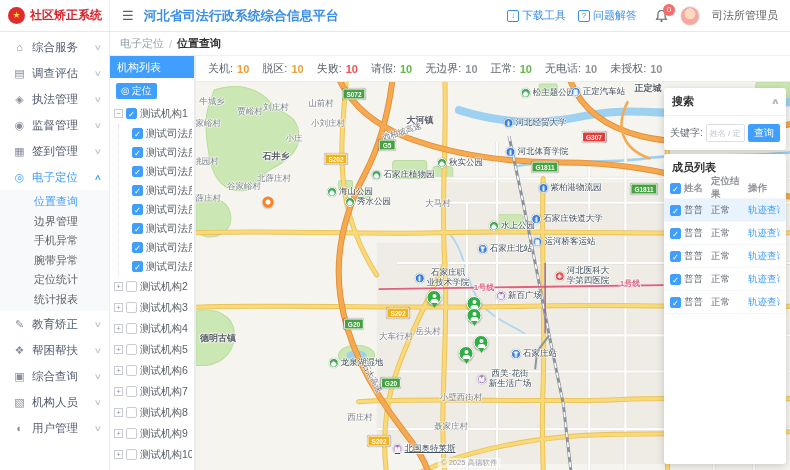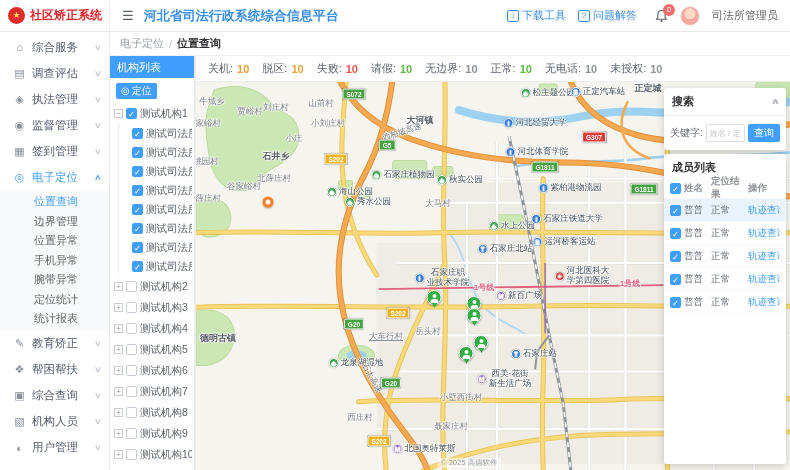--- a/index.html
+++ b/index.html
@@ -164,21 +164,20 @@
           <span class="sb-ch">∨</span>
         </div>
         <div class="sb-item active">
           <span class="sb-ic">◎</span>
           <span class="sb-lab">电子定位</span>
           <span class="sb-ch">∧</span>
         </div>
         <div class="sb-sub">
           <div class="sb-sub-item active">位置查询</div>
           <div class="sb-sub-item">边界管理</div>
-          <div class="sb-sub-item">位置异常</div>
           <div class="sb-sub-item">手机异常</div>
           <div class="sb-sub-item">腕带异常</div>
           <div class="sb-sub-item">定位统计</div>
           <div class="sb-sub-item">统计报表</div>
         </div>
         <div class="sb-item">
           <span class="sb-ic">✎</span>
           <span class="sb-lab">教育矫正</span>
           <span class="sb-ch">∨</span>
         </div>
@@ -460,46 +459,46 @@
                 <div class="mlab ml-v" style="left: 132px; top: 42px;"><span>小刘庄村</span></div>
                 <div class="mlab ml-v" style="left: 98px; top: 57px;"><span>小庄</span></div>
                 <div class="mlab ml-t" style="left: 80px; top: 74px;"><span>石井乡</span></div>
                 <div class="mlab ml-v" style="left: 10px; top: 80px;"><span>桃园村</span></div>
                 <div class="mlab ml-v" style="left: 78px; top: 97px;"><span>北薛庄村</span></div>
                 <div class="mlab ml-v" style="left: 48px; top: 105px;"><span>谷家峪村</span></div>
                 <div class="mlab ml-v" style="left: 8px; top: 117px;"><span>西薛庄村</span></div>
                 <div class="mlab ml-t" style="left: 224px; top: 38px;"><span>大河镇</span></div>
                 <div class="mlab ml-v" style="left: 242px; top: 122px;"><span>大马村</span></div>
                 <div class="mlab ml-t" style="left: 22px; top: 256px;"><span>德明古镇</span></div>
-                <div class="mlab ml-v" style="left: 190px; top: 255px; text-decoration: underline;"><span>大车行村</span></div>
+                <div class="mlab ml-v" style="left: 200px; top: 255px;"><span>大车行村</span></div>
                 <div class="mlab ml-v" style="left: 232px; top: 250px;"><span>岳头村</span></div>
                 <div class="mlab ml-v" style="left: 164px; top: 336px;"><span>西庄村</span></div>
                 <div class="mlab ml-v" style="left: 265px; top: 316px;"><span>小壁西街村</span></div>
                 <div class="mlab ml-v" style="left: 255px; top: 345px;"><span>聂家庄村</span></div>
                 <div class="mlab ml-t" style="left: 452px; top: 6px;"><span>正定城</span></div>
                 <div class="mlab ml-p" style="left: 207px; top: 93px;"><span class="mi mi-park">♣</span><span>石家庄植物园</span></div>
                 <div class="mlab ml-p" style="left: 154px; top: 110px;"><span class="mi mi-park">♣</span><span>海山公园</span></div>
                 <div class="mlab ml-p" style="left: 172px; top: 120px;"><span class="mi mi-park">♣</span><span>秀水公园</span></div>
                 <div class="mlab ml-p" style="left: 316px; top: 144px;"><span class="mi mi-park">♣</span><span>水上公园</span></div>
-                <div class="mlab ml-p" style="left: 249px; top: 98px; padding-left: 30px;"><span class="mi mi-park">♣</span><span>秋实公园</span></div>
+                <div class="mlab ml-p" style="left: 249px; top: 81px; padding-left: 30px;"><span class="mi mi-park">♣</span><span>秋实公园</span></div>
                 <div class="mlab ml-p" style="left: 160px; top: 281px;"><span class="mi mi-park">♣</span><span>龙泉湖湿地</span></div>
                 <div class="mlab ml-p" style="left: 352px; top: 11px;"><span class="mi mi-park">♣</span><span>松主题公园</span></div>
                 <div class="mlab ml-p" style="left: 309px; top: 167px;"><span class="mi mi-train">T</span><span>石家庄北站</span></div>
                 <div class="mlab ml-p" style="left: 371px; top: 137px;"><span class="mi mi-blue">i</span><span>石家庄铁道大学</span></div>
                 <div class="mlab ml-p" style="left: 368px; top: 160px;"><span class="mi mi-bus">B</span><span>运河桥客运站</span></div>
                 <div class="mlab ml-p" style="left: 341px; top: 70px;"><span class="mi mi-blue">i</span><span>河北体育学院</span></div>
                 <div class="mlab ml-p" style="left: 339px; top: 41px;"><span class="mi mi-blue">i</span><span>河北经贸大学</span></div>
                 <div class="mlab ml-p" style="left: 402px; top: 10px;"><span class="mi mi-bus">B</span><span>正定汽车站</span></div>
                 <div class="mlab ml-p" style="left: 374px; top: 106px;"><span class="mi mi-blue">i</span><span>紫柏港物流园</span></div>
                 <div class="mlab ml-p" style="left: 386px; top: 194px;"><span class="mi mi-hosp">+</span><span>河北医科大
 学第四医院</span></div>
                 <div class="mlab ml-p" style="left: 323px; top: 214px;"><span class="mi mi-metro">M</span><span>新百广场</span></div>
                 <div class="mlab ml-p" style="left: 246px; top: 196px;"><span class="mi mi-blue">i</span><span>石家庄职
 业技术学院</span></div>
-                <div class="mlab ml-p" style="left: 228px; top: 367px;"><span class="mi mi-metro">M</span><span>北国奥特莱斯</span></div>
+                <div class="mlab ml-p" style="left: 228px; top: 367px; text-decoration: underline;"><span class="mi mi-metro">M</span><span>北国奥特莱斯</span></div>
                 <div class="mlab ml-p" style="left: 308px; top: 297px;"><span class="mi mi-metro">M</span><span>西美·花街
 新生活广场</span></div>
                 <div class="mlab ml-p" style="left: 338px; top: 272px;"><span class="mi mi-train">T</span><span>石家庄站</span></div>
                 <div class="mlab ml-line" style="left: 288px; top: 206px;"><span>1号线</span></div>
                 <div class="mlab ml-line" style="left: 434px; top: 202px;"><span>1号线</span></div>
                 <div class="mlab ml-road" style="left: 206px; top: 50px; transform: translate(-50%, -50%) rotate(-18deg);"><span>西柏坡高速</span></div>
                 <div class="mlab ml-road" style="left: 176px; top: 296px; transform: translate(-50%, -50%) rotate(62deg);"><span>石太高速</span></div>
                 <span class="mbadge b-g" style="left: 158px; top: 12px;">S072</span>
                 <span class="mbadge b-g" style="left: 191px; top: 63px;">G5</span>
                 <span class="mbadge b-y" style="left: 140px; top: 77px;">S202</span>

